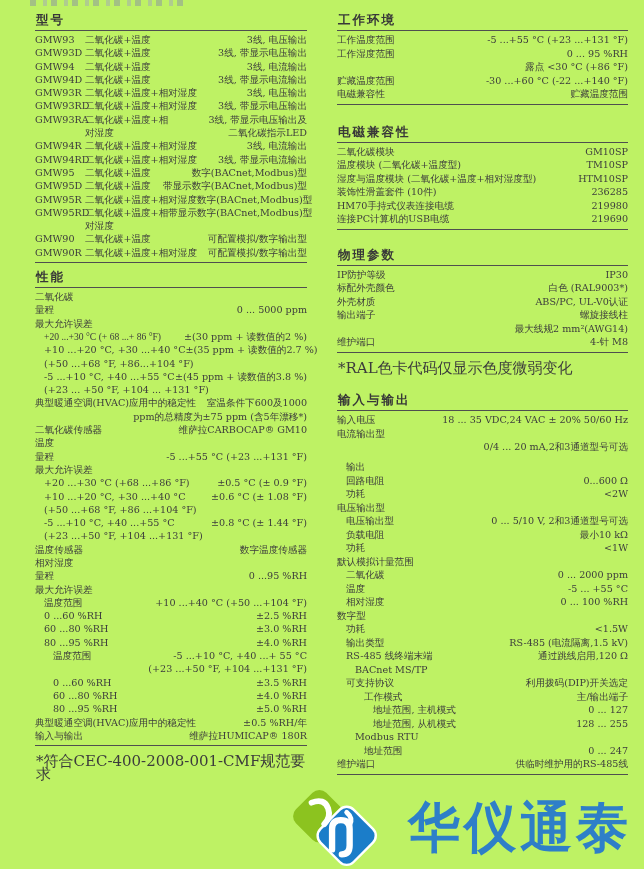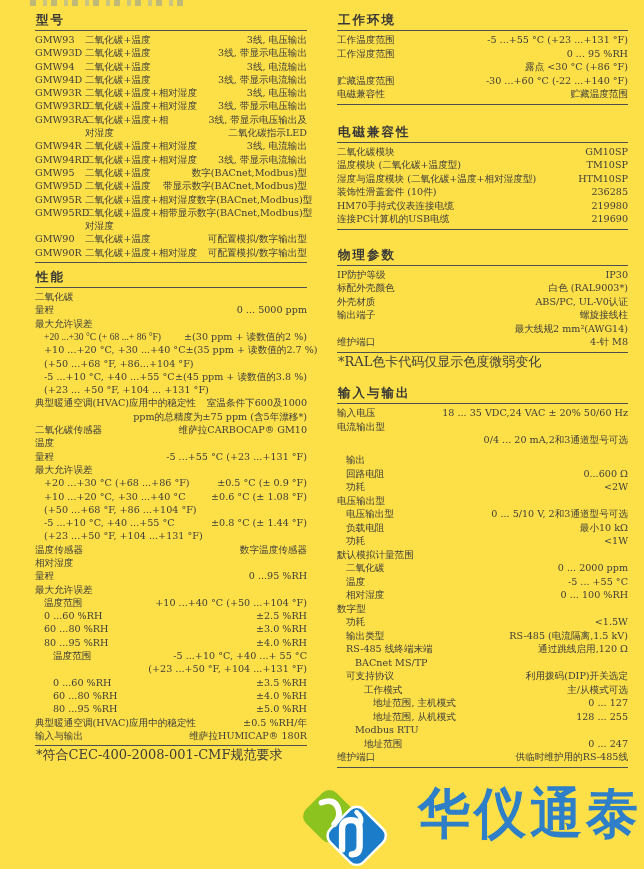--- a/index.html
+++ b/index.html
@@ -1,46 +1,46 @@
 <!DOCTYPE html>
 <html style="--logo_green: #8cc31f; --logo_blue: #1b7dc9; --logo_text: #2e7fc8; --rule: #4f4f4f; --text: #3c3c3c;"><head>
 <meta charset="utf-8">
 <style>
   html,body{margin:0;padding:0;background:#ffffff;}
   .page{
     position:relative;width:644px;height:869px;overflow:hidden;
-    background:#fde047;color:var(--text,#3c3c3c);
+    background:#bef264;color:var(--text,#3c3c3c);
     font-family:"DejaVu Serif","Liberation Serif",serif;
   }
   .cols{display:flex;padding:13px 16px 0 35px;}
   .col{font-size:9.6px;}
   .col.left{width:272px;flex:none;line-height:13.3px;}
   .col.right{width:291px;flex:none;margin-left:30px;line-height:13.5px;}
   section{margin:0;}
   .sec-title{
     font-size:12.5px;font-weight:bold;line-height:14px;letter-spacing:2px;
     margin:0;padding:0 0 3px 1px;border-bottom:1.5px solid var(--rule,#4f4f4f);color:#383838;
   }
   .tbl{border-bottom:1.5px solid var(--rule,#4f4f4f);padding:2px 0 3px 0;}
   .row{display:flex;white-space:pre;}
   .row .lbl{flex:none;text-align:left;}
   .row .val{flex:1 1 auto;text-align:right;}
   .row .m{width:50px;flex:none;}
   .row .d{flex:none;}
   .row .v{flex:1 1 auto;text-align:right;}
-  .footnote{font-size:13px;margin-top:2px;padding-left:1px;}
+  .footnote{font-size:15px;margin-top:9px;padding-left:1px;}
   .mt-perf{margin-top:7px;}
   .mt-emc{margin-top:20px;}
   .mt-phys{margin-top:18px;}
   .mt-io{margin-top:18px;}
   .remnant{
     position:absolute;top:0;left:30px;width:158px;height:6px;opacity:.55;
     background:repeating-linear-gradient(90deg,#8d999e 0 6px,transparent 6px 13px,#a3adb1 13px 17px,transparent 17px 21px);
   }
-  .logo{position:absolute;right:2px;bottom:2px;display:flex;align-items:flex-start;gap:24px;}
+  .logo{position:absolute;right:12px;bottom:2px;display:flex;align-items:center;gap:24px;}
   .logo-text{
     font-size:52px;font-weight:bold;color:var(--logo_text,#2e7fc8);
     letter-spacing:4px;line-height:1;transform:scaleY(1.05);
   }
 </style>
 </head>
 <body>
 
 <div class="page">
 
@@ -166,21 +166,21 @@
             <div class="row"><span class="lbl">默认模拟计量范围</span><span class="val"></span></div>
             <div class="row"><span class="lbl" style="padding-left: 9px;">二氧化碳</span><span class="val">0 ... 2000 ppm</span></div>
             <div class="row"><span class="lbl" style="padding-left: 9px;">温度</span><span class="val">-5 ... +55 °C</span></div>
             <div class="row"><span class="lbl" style="padding-left: 9px;">相对湿度</span><span class="val">0 ... 100 %RH</span></div>
             <div class="row"><span class="lbl">数字型</span><span class="val"></span></div>
             <div class="row"><span class="lbl" style="padding-left: 9px;">功耗</span><span class="val">&lt;1.5W</span></div>
             <div class="row"><span class="lbl" style="padding-left: 9px; text-align: center;">输出类型</span><span class="val">RS-485 (电流隔离,1.5 kV)</span></div>
             <div class="row"><span class="lbl" style="padding-left: 9px;">RS-485 线终端末端</span><span class="val">通过跳线启用,120 Ω</span></div>
             <div class="row"><span class="lbl" style="padding-left: 18px;">BACnet MS/TP</span><span class="val"></span></div>
             <div class="row"><span class="lbl" style="padding-left: 9px;">可支持协议</span><span class="val">利用拨码(DIP)开关选定</span></div>
-            <div class="row"><span class="lbl" style="padding-left: 27px;">工作模式</span><span class="val">主/从模式可选</span></div>
+            <div class="row"><span class="lbl" style="padding-left: 27px;">工作模式</span><span class="val">主/输出端子</span></div>
             <div class="row"><span class="lbl" style="padding-left: 36px;">地址范围, 主机模式</span><span class="val">0 ... 127</span></div>
             <div class="row"><span class="lbl" style="padding-left: 36px;">地址范围, 从机模式</span><span class="val">128 ... 255</span></div>
             <div class="row"><span class="lbl" style="padding-left: 18px;">Modbus RTU</span><span class="val"></span></div>
             <div class="row"><span class="lbl" style="padding-left: 27px;">地址范围</span><span class="val">0 ... 247</span></div>
             <div class="row"><span class="lbl">维护端口</span><span class="val">供临时维护用的RS-485线</span></div>
           </div>
       </section>
     </div>
 
   </div>

